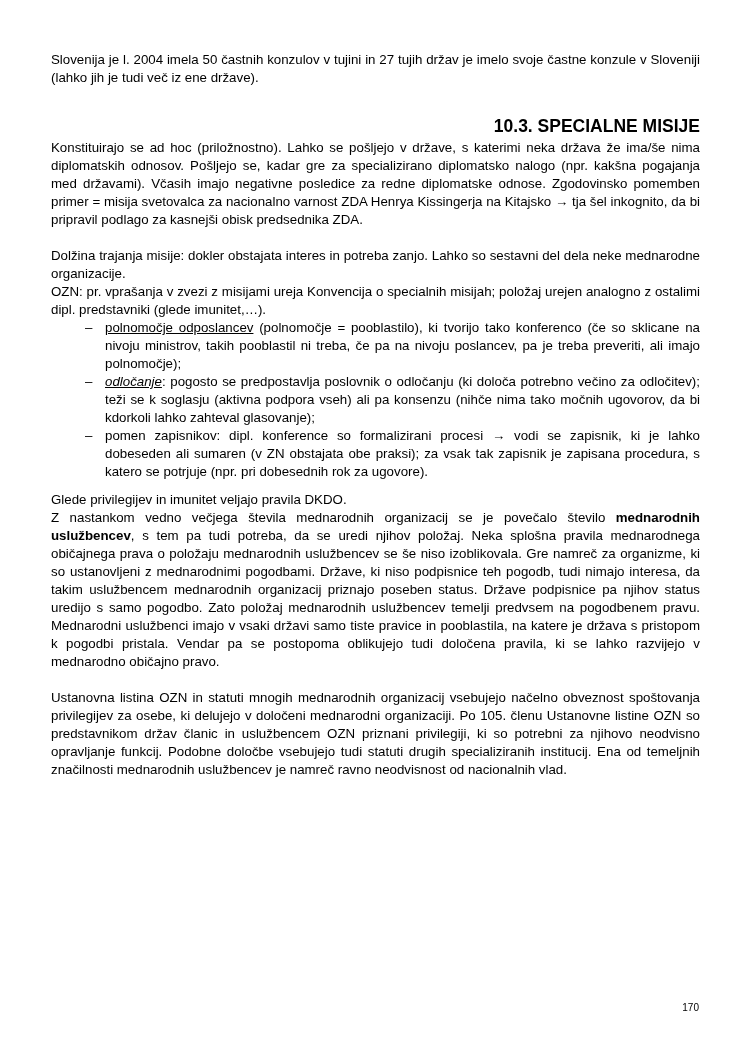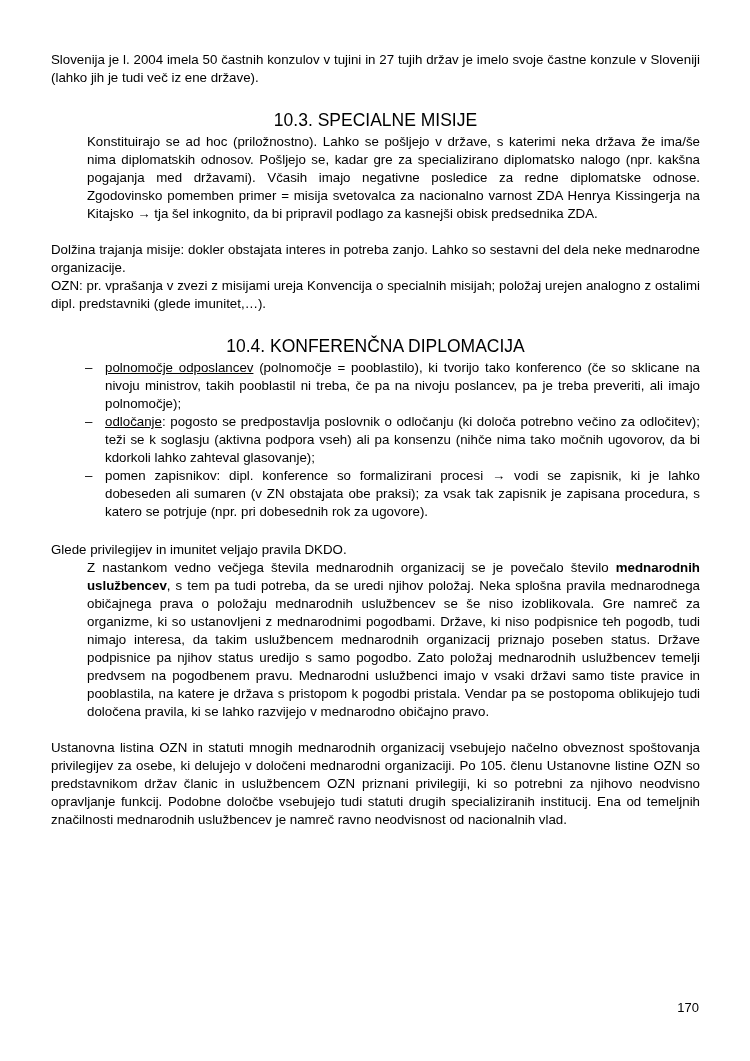--- a/index.html
+++ b/index.html
@@ -21,85 +21,83 @@
     inset: 0;
     padding: 51px 50px 8px 51px;
     box-sizing: border-box;
   }
   p {
     margin: 0;
     text-align: justify;
   }
   .gap-after {
     margin-bottom: 18px;
-    margin-left: 36px;
   }
   .gap-after-sm {
     margin-bottom: 16px;
   }
   .gap-before {
-    margin-top: 20px;
+    margin-top: 10px;
   }
   h2 {
     font-size: 17.5px;
     line-height: 22px;
-    font-weight: normal;
-    margin: 22px 0 2px 0;
-    text-align: center;
+    font-weight: bold;
+    margin: 28px 0 2px 0;
+    text-align: right;
   }
   ul.bullets {
     list-style: none;
     margin: 0;
     padding: 0 0 0 34px;
   }
   ul.bullets li {
     position: relative;
     padding-left: 20px;
     text-align: justify;
   }
   ul.bullets .dash {
     position: absolute;
     left: 0;
     top: 0;
   }
   .page-number {
     position: absolute;
     top: 999px;
     right: 51px;
-    font-size: 13px;
+    font-size: 10px;
     line-height: 18px;
   }
 </style>
 </head>
 <body>
 
 <div class="page">
 
   <p class="gap-after-sm">Slovenija je l. 2004 imela 50 častnih konzulov v tujini in 27 tujih držav je imelo svoje častne konzule v Sloveniji (lahko jih je tudi več iz ene države).</p>
 
 
   <h2>10.3. SPECIALNE MISIJE</h2>
 
   <p class="gap-after">Konstituirajo se ad hoc (priložnostno). Lahko se pošljejo v države, s katerimi neka država že ima/še nima diplomatskih odnosov. Pošljejo se, kadar gre za specializirano diplomatsko nalogo (npr. kakšna pogajanja med državami). Včasih imajo negativne posledice za redne diplomatske odnose. Zgodovinsko pomemben primer = misija svetovalca za nacionalno varnost ZDA Henrya Kissingerja na Kitajsko → tja šel inkognito, da bi pripravil podlago za kasnejši obisk predsednika ZDA.</p>
 
   <p>Dolžina trajanja misije: dokler obstajata interes in potreba zanjo. Lahko so sestavni del dela neke mednarodne organizacije.</p>
 
   <p>OZN: pr. vprašanja v zvezi z misijami ureja Konvencija o specialnih misijah; položaj urejen analogno z ostalimi dipl. predstavniki (glede imunitet,…).</p>
 
-  <h2>10.4. KONFERENČNA DIPLOMACIJA</h2>
 
 
   <ul class="bullets">
     <li>
       <span class="dash">–</span>
       <span class="li-text"><span style="text-decoration: underline;">polnomočje odposlancev</span><span> (polnomočje = pooblastilo), ki tvorijo tako konferenco (če so sklicane na nivoju ministrov, takih pooblastil ni treba, če pa na nivoju poslancev, pa je treba preveriti, ali imajo polnomočje);</span></span>
     </li>
     <li>
       <span class="dash">–</span>
-      <span class="li-text"><span style="text-decoration: underline;">odločanje</span><span>: pogosto se predpostavlja poslovnik o odločanju (ki določa potrebno večino za odločitev); teži se k soglasju (aktivna podpora vseh) ali pa konsenzu (nihče nima tako močnih ugovorov, da bi kdorkoli lahko zahteval glasovanje);</span></span>
+      <span class="li-text"><span style="text-decoration: underline; font-style: italic;">odločanje</span><span>: pogosto se predpostavlja poslovnik o odločanju (ki določa potrebno večino za odločitev); teži se k soglasju (aktivna podpora vseh) ali pa konsenzu (nihče nima tako močnih ugovorov, da bi kdorkoli lahko zahteval glasovanje);</span></span>
     </li>
     <li>
       <span class="dash">–</span>
       <span class="li-text"><span style="">pomen zapisnikov</span><span>: dipl. konference so formalizirani procesi → vodi se zapisnik, ki je lahko dobeseden ali sumaren (v ZN obstajata obe praksi); za vsak tak zapisnik je zapisana procedura, s katero se potrjuje (npr. pri dobesednih rok za ugovore).</span></span>
     </li>
   </ul>
 
   <p class="gap-before">Glede privilegijev in imunitet veljajo pravila DKDO.</p>
 
 

